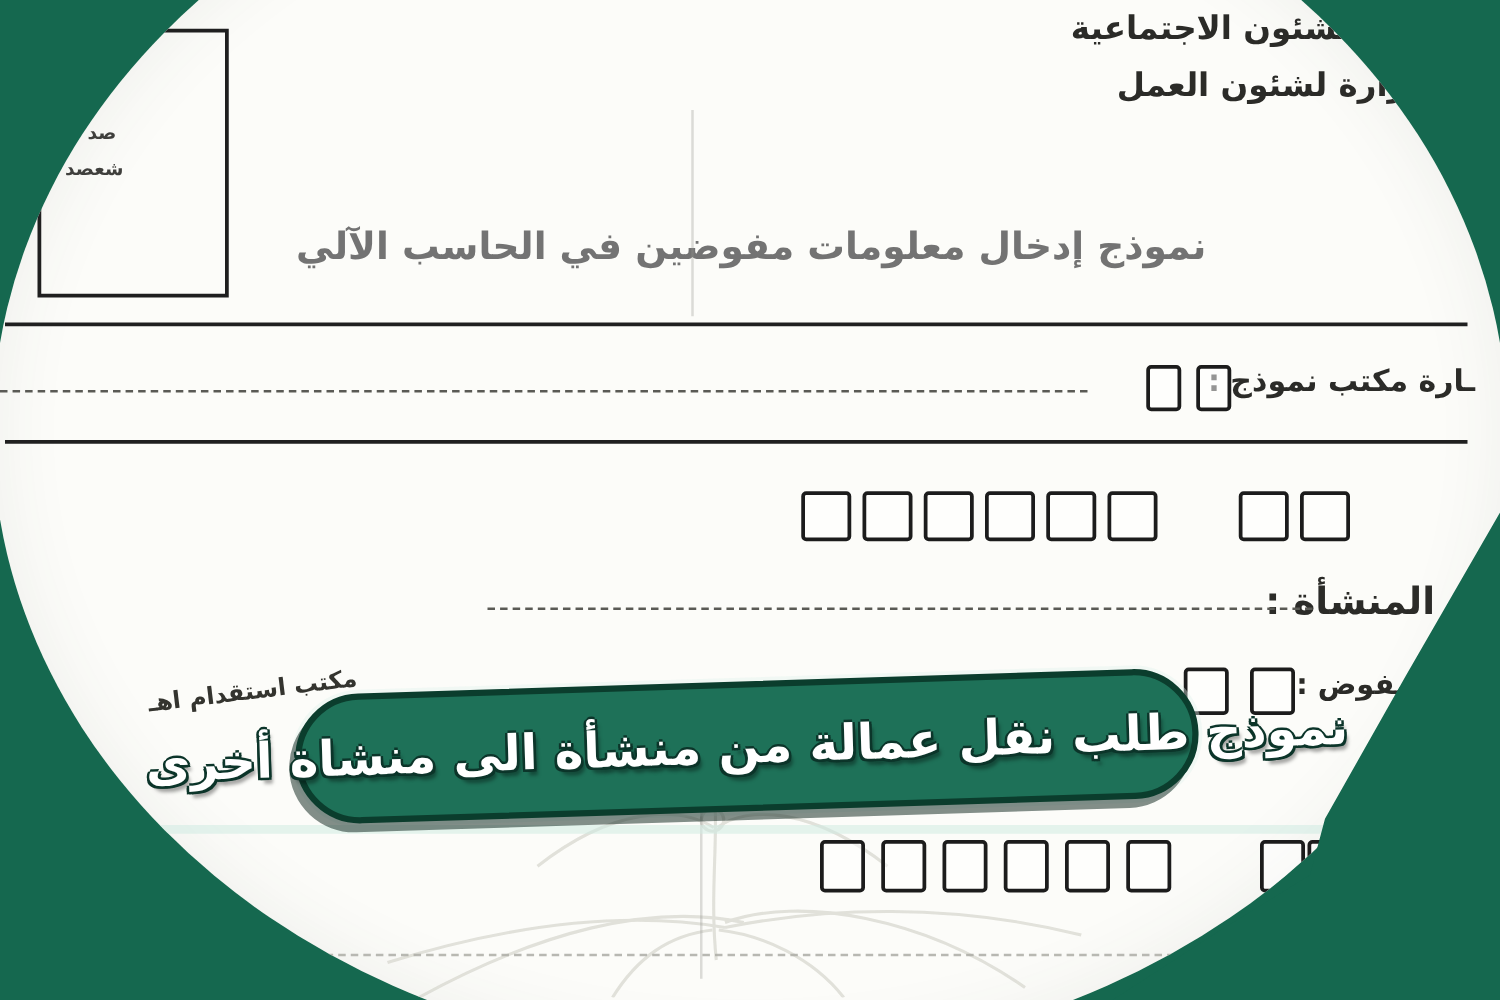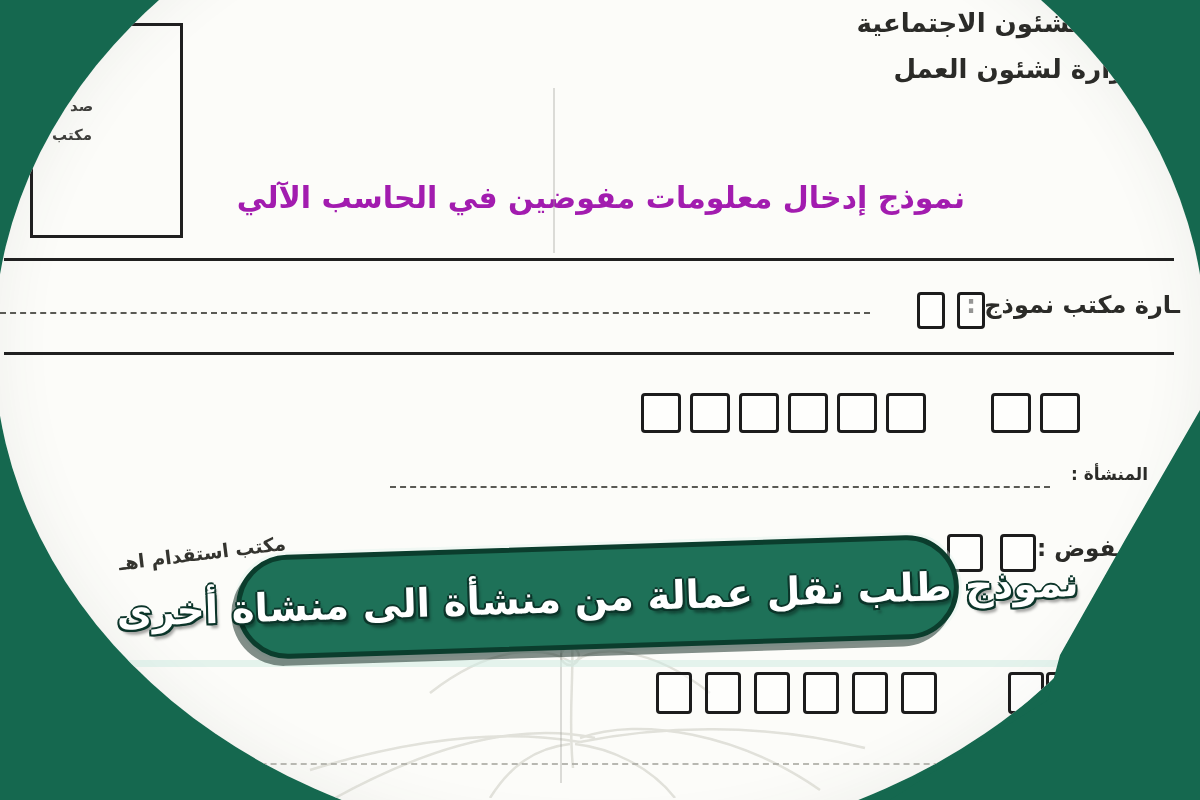--- a/index.html
+++ b/index.html
@@ -4,21 +4,21 @@
 <style>
   html,body{margin:0;padding:0;}
   body{font-family:"DejaVu Sans",sans-serif;}
   .stage{position:relative;width:1200px;height:800px;overflow:hidden;background:#15684F;}
   
   .paper{position:absolute;left:-6px;top:-158px;width:1212px;height:1006px;border-radius:50%;
          background:#FCFCF9;overflow:hidden;box-shadow:inset 0 0 60px rgba(60,80,70,.08);}
   .content{position:absolute;left:6px;top:158px;width:1200px;height:800px;}
   .txt{position:absolute;color:#2B2B28;font-weight:bold;white-space:nowrap;direction:rtl;}
   .letterhead{font-size:26px;letter-spacing:.5px;}
-  .title{font-size:30px;text-align:center;color:#a21caf;}
+  .title{font-size:30px;text-align:center;color:#737373;}
   .label{font-size:24px;}
   .solidline{position:absolute;left:4px;width:1170px;height:3px;background:#202020;}
   .dotline{position:absolute;border-top:2px dashed #5A5A55;height:0;}
   .faintdot{border-top:2px dashed #ADADA6;opacity:.85;}
   .cb{border:3px solid #1C1C1C;border-radius:4px;background:rgba(255,255,255,.5);box-sizing:border-box;}
   .cbrow{position:absolute;display:flex;direction:ltr;}
   .stampbox{position:absolute;left:30px;top:23px;width:153px;height:215px;border:3px solid #1F1F1F;box-sizing:border-box;}
   .frag{position:absolute;font-size:15px;font-weight:bold;color:#3F3F3C;direction:rtl;}
   .crease{position:absolute;width:2px;background:rgba(150,150,143,.32);}
   .halo{position:absolute;left:0;top:660px;width:1060px;height:7px;background:rgba(208,235,226,.55);}
@@ -42,21 +42,21 @@
 <div class="stage">
 
   <div class="paper">
     <div class="content">
 
       <div class="txt letterhead" style="right:95px;top:8px;">والشئون الاجتماعية</div>
       <div class="txt letterhead" style="right:40px;top:54px;">الوزارة لشئون العمل</div>
 
       <div class="stampbox"></div>
       <div class="frag" style="left:70px;top:97px;">صد</div>
-      <div class="frag" style="left:52px;top:126px;">مكتب</div>
+      <div class="frag" style="left:52px;top:126px;">شعصد</div>
 
       <div class="txt title" style="left:265px;top:180px;width:700px;">نموذج إدخال معلومات مفوضين في الحاسب الآلي</div>
 
       <div class="solidline" style="top:258px;"></div>
       <div class="solidline" style="top:352px;"></div>
 
       <div class="txt label" style="right:20px;top:291px;">ـارة مكتب نموذج :</div>
       <div class="cbrow" style="left:917px;top:292px;gap:12px;">
         <div class="cb" style="width:28px;height:37px;"></div>
         <div class="cb" style="width:28px;height:37px;"></div>
@@ -69,21 +69,21 @@
       </div>
       <div class="cbrow" style="left:641px;top:393px;gap:9px;">
         <div class="cb" style="width:40px;height:40px;"></div>
         <div class="cb" style="width:40px;height:40px;"></div>
         <div class="cb" style="width:40px;height:40px;"></div>
         <div class="cb" style="width:40px;height:40px;"></div>
         <div class="cb" style="width:40px;height:40px;"></div>
         <div class="cb" style="width:40px;height:40px;"></div>
       </div>
 
-      <div class="txt label" style="right:52px;top:464px;font-size:17px;">المنشأة :</div>
+      <div class="txt label" style="right:52px;top:464px;font-size:30px;">المنشأة :</div>
       <div class="dotline" style="left:390px;top:486px;width:660px;"></div>
 
       <div class="txt label" style="right:52px;top:535px;font-size:23px;">المفوض :</div>
       <div class="cbrow" style="left:947px;top:534px;gap:17px;">
         <div class="cb" style="width:36px;height:38px;"></div>
         <div class="cb" style="width:36px;height:38px;"></div>
       </div>
 
       <div class="txt note" style="left:118px;top:542px;">مكتب استقدام اهـ</div>
 

